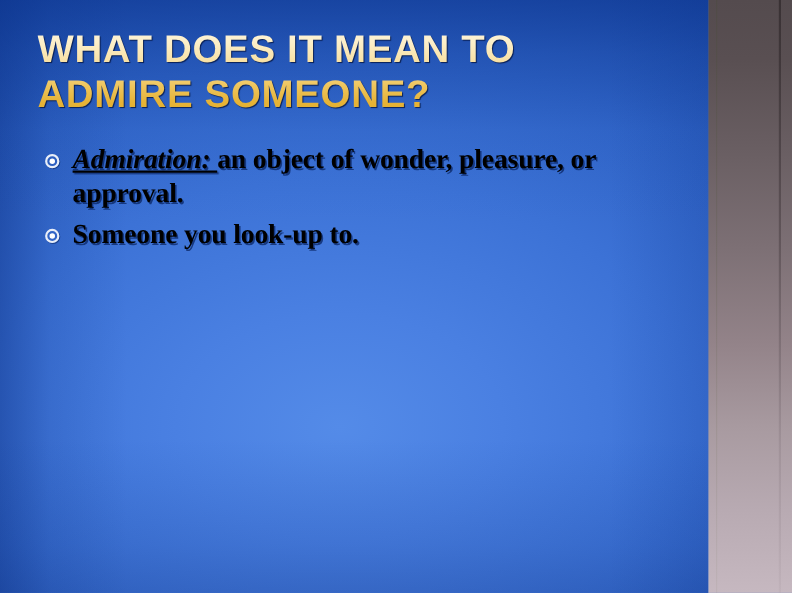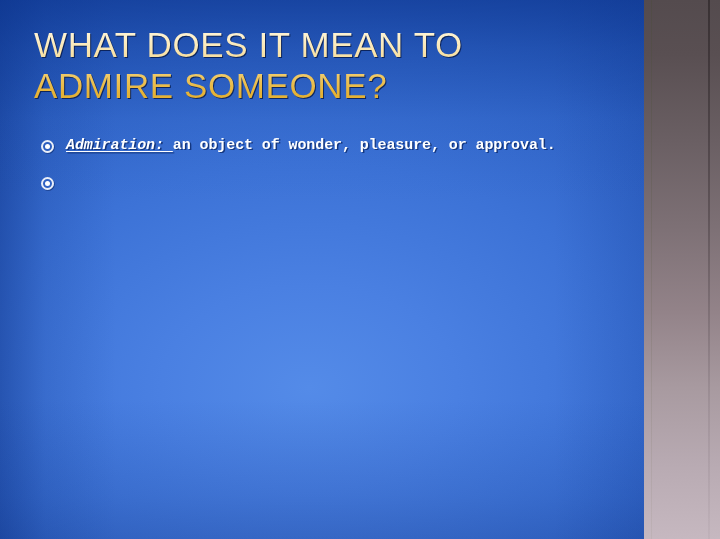--- a/index.html
+++ b/index.html
@@ -106,21 +106,21 @@
     position: absolute;
     left: 34px;
     top: 24px;
     width: 560px;
   }
   .slide-title {
     margin: 0;
     font-family: "Liberation Sans", sans-serif;
     font-size: 35px;
     line-height: 41px;
-    font-weight: normal;
+    font-weight: bold;
     letter-spacing: 0.6px;
     text-transform: uppercase;
     color: #F6D98E;
     background-image: linear-gradient(to bottom,
       #FFF6DF 0%,
       #FCEFC9 18%,
       #F7DD9B 44%,
       #EEC55D 66%,
       #E6B337 84%,
       #E2AE2E 100%);
@@ -137,25 +137,25 @@
     top: 130px;
     width: 568px;
     margin: 0;
     padding: 0;
     list-style: none;
   }
   .bullet-item {
     position: relative;
     padding-left: 26px;
     margin: 0 0 6px 0;
-    font-family: Liberation Mono, monospace;
-    font-size: 15px;
+    font-family: Liberation Serif, serif;
+    font-size: 25px;
     line-height: 31px;
     font-weight: bold;
-    color: #ffffff;
+    color: #000000;
     text-shadow: 1.4px 1.4px 0.5px rgba(10,38,100,0.75);
     letter-spacing: -0.1px;
   }
   .bullet-marker {
     position: absolute;
     left: 1px;
     top: 10px;
     width: 13px;
     height: 13px;
     border-radius: 50%;
@@ -199,17 +199,18 @@
   <ul class="bullets">
 
     <li class="bullet-item">
       <span class="bullet-marker"></span>
       <span class="term">Admiration: </span><span>an object of wonder, pleasure, or approval.</span>
     </li>
 
 
     <li class="bullet-item">
       <span class="bullet-marker"></span>
+      <span>Someone you look-up to.</span>
     </li>
 
   </ul>
 
 </div>
 
 </body></html>

